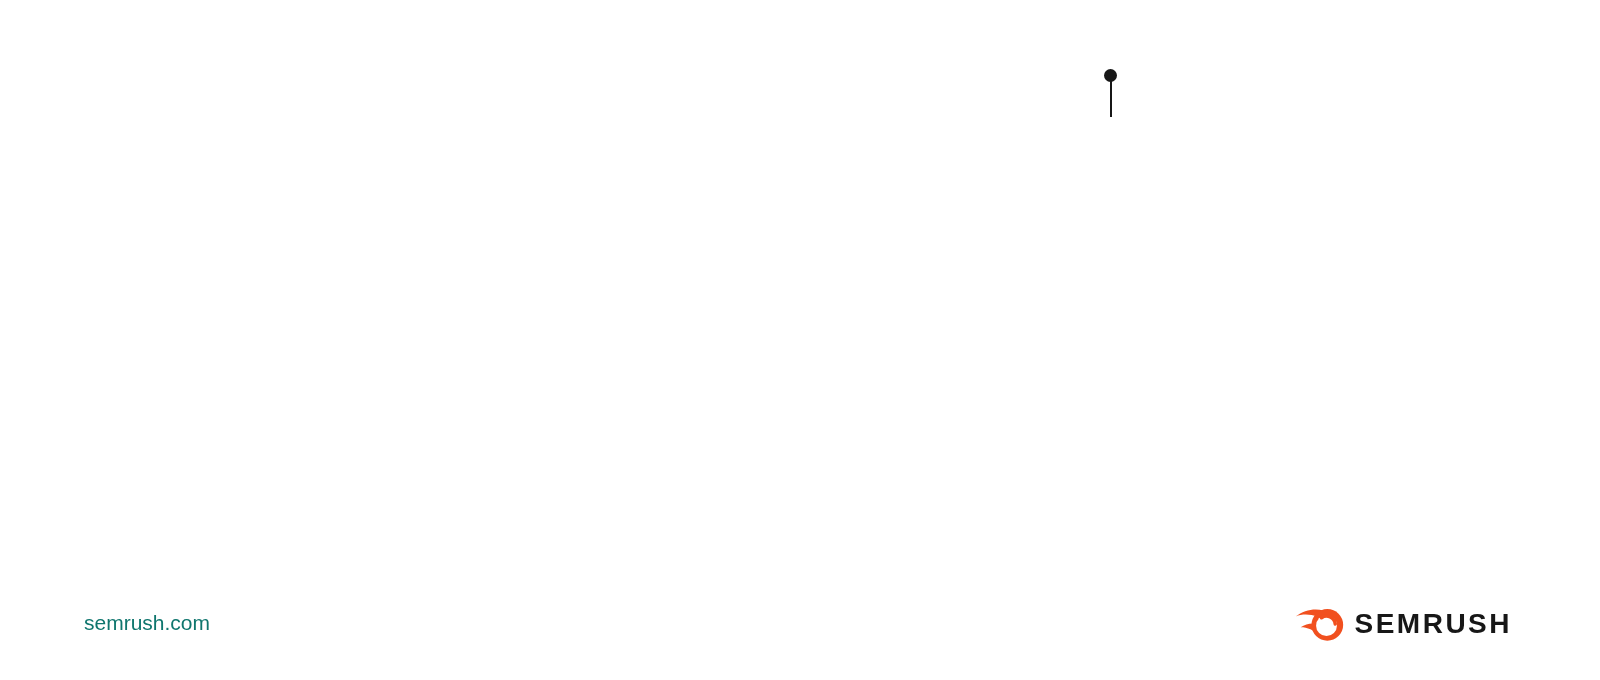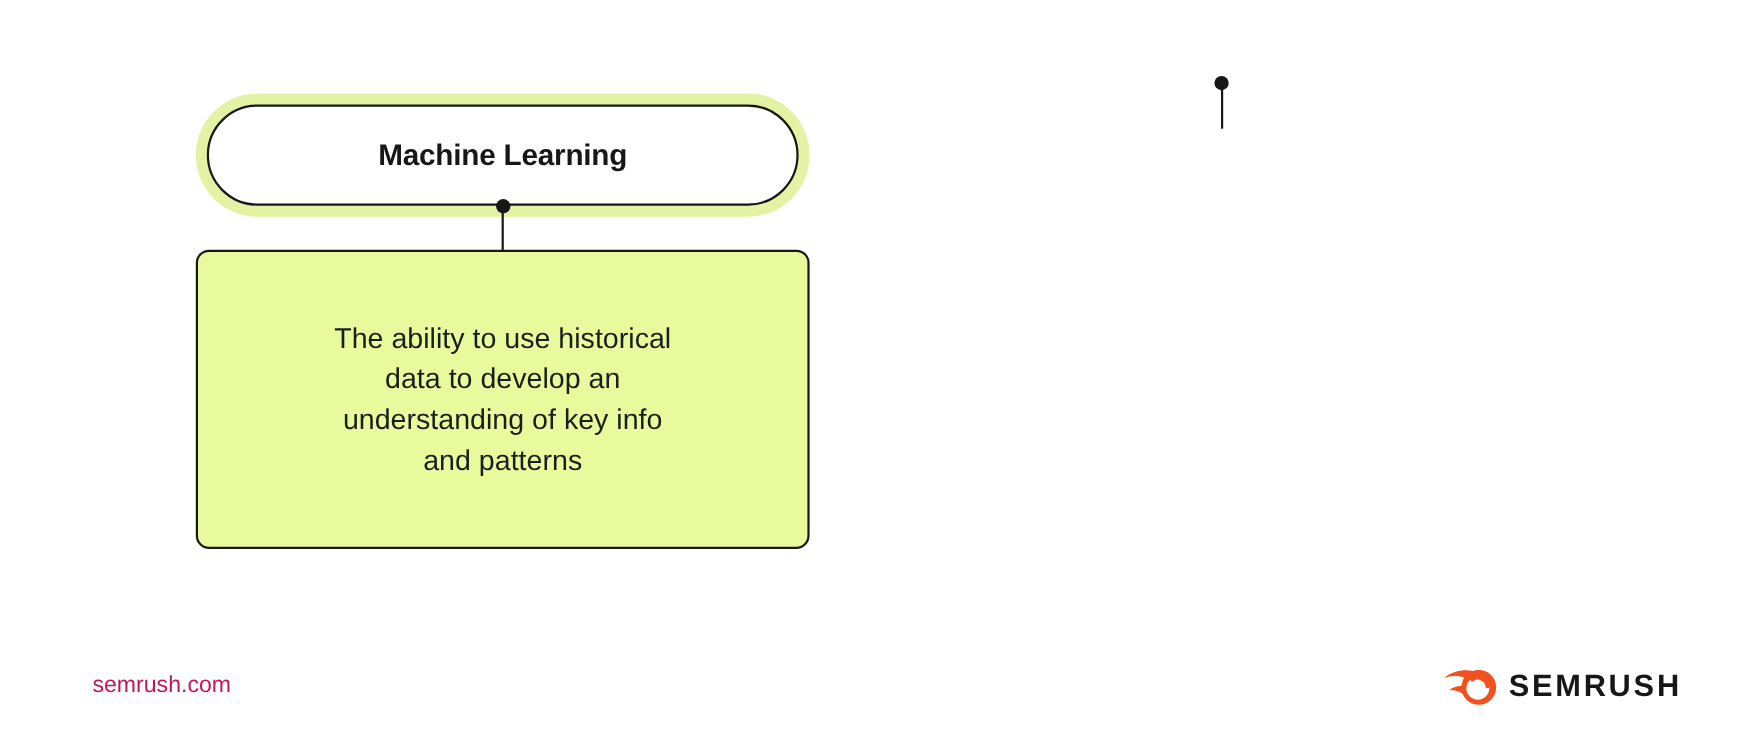--- a/index.html
+++ b/index.html
@@ -83,26 +83,26 @@
     line-height: 37px;
     color: #1d1d1d;
     white-space: pre-line;
   }
 
   .footer-domain {
     position: absolute;
     left: 84px;
     top: 611px;
     font-size: 21px;
-    color: #be185d;
+    color: #0f766e;
   }
 
   .logo {
     position: absolute;
-    right: 71px;
+    right: 88px;
     top: 602px;
     height: 44px;
     display: flex;
     align-items: center;
     gap: 10px;
     text-align: right;
   }
   .logo svg { display: block; }
   .wordmark {
     font-size: 28px;
@@ -110,37 +110,20 @@
     letter-spacing: 2.5px;
     color: #171717;
     white-space: nowrap;
   }
 </style>
 </head>
 <body>
 
 <div class="canvas">
 
-  <section class="column column-0" style="--ring: #e4f2a3; --fill: #e8fa9c;">
-    <div class="pill-ring">
-      <div class="pill">
-        <span class="pill-label">Machine Learning</span>
-      </div>
-    </div>
-    <div class="connector">
-      <span class="line"></span>
-      <span class="dot"></span>
-    </div>
-    <div class="def-box">
-      <p class="def-text">The ability to use historical
-data to develop an
-understanding of key info
-and patterns</p>
-    </div>
-  </section>
 
   <section class="column column-1" style="--ring: #c4e6f7; --fill: #cbeafb;">
     <div class="connector">
       <span class="line"></span>
       <span class="dot"></span>
     </div>
   </section>
 
   <div class="footer-domain">semrush.com</div>
 

